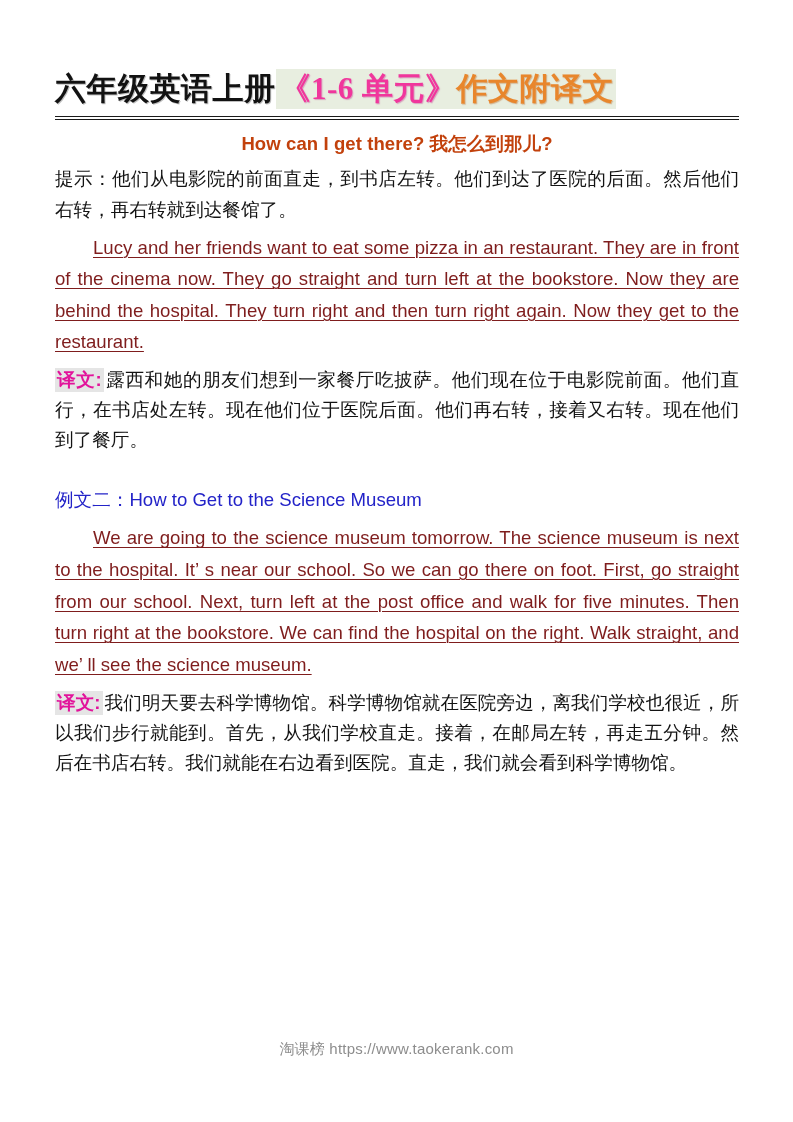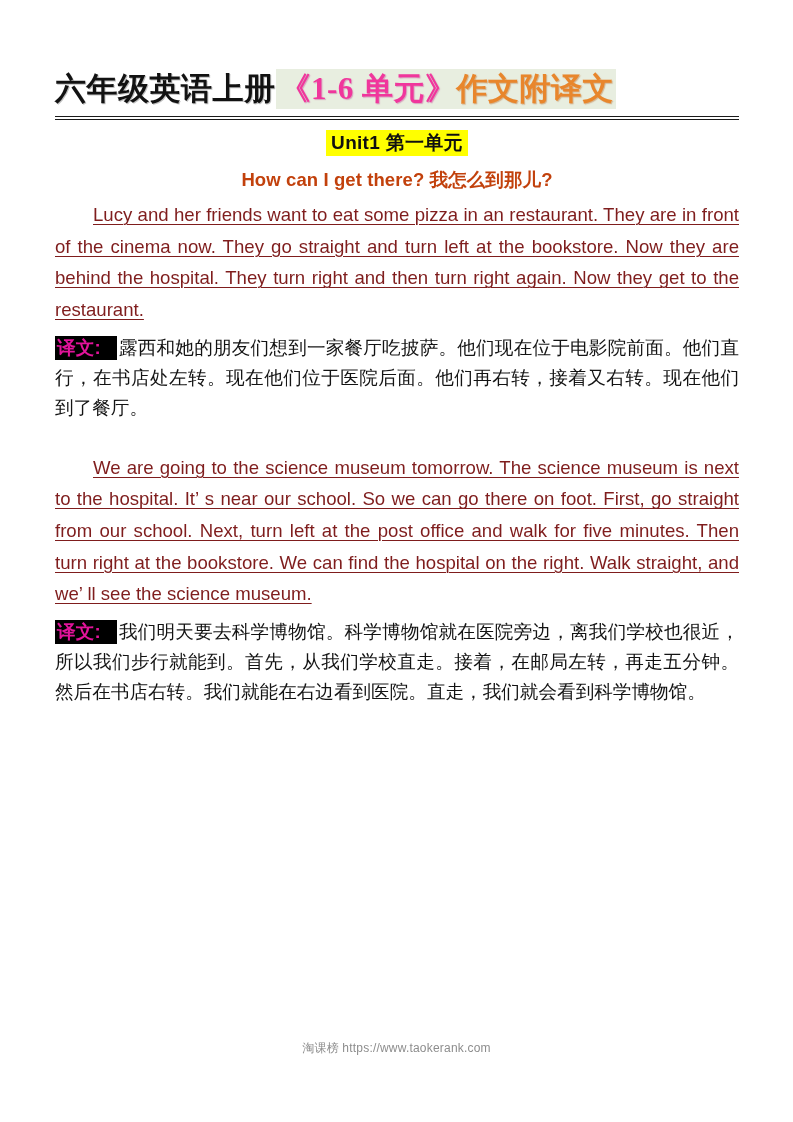--- a/index.html
+++ b/index.html
@@ -141,62 +141,63 @@
     margin: 7px 0 0 0;
     font-size: 18.6px;
     line-height: 1.62;
     color: #131313;
     text-align: justify;
     text-justify: inter-ideograph;
   }
   .trans-tag {
     color: #e2139b;
     font-weight: 700;
-    background: #000000;
-    padding: 1px 16px 2px 2px;
+    background: #e5e5e5;
+    padding: 1px 2px 2px 2px;
     margin-right: 2px;
   }
 
   .gap-lg { height: 22px; }
 
   
   .footer {
     position: absolute;
     left: 0;
     top: 1040px;
     width: 793px;
     text-align: center;
-    font-size: 12px;
+    font-size: 15px;
     color: #8d8d8d;
     letter-spacing: 0.2px;
   }
 </style>
 </head>
 <body>
 
 <div class="page">
 
   <div class="content">
 
     <div class="doc-title"><span class="title-black">六年级英语上册</span><span class="title-hl"><span class="title-pink">《1-6 单元》</span><span class="title-orange">作文附译文</span></span></div>
 
     <div class="double-rule"></div>
 
-    <div class="unit-line"><span class="unit-label">Unit1  第一单元</span></div>
 
     <div class="topic-line"><span class="topic-label">How can I get there? 我怎么到那儿?</span></div>
 
 
+    <p class="para black">提示：他们从电影院的前面直走，到书店左转。他们到达了医院的后面。然后他们右转，再右转就到达餐馆了。</p>
 
     <p class="eng"><span class="u">Lucy and her friends want to eat some pizza in an restaurant. They are in front of the cinema now. They go straight and turn left at the bookstore. Now they are behind the hospital. They turn right and then turn right again. Now they get to the restaurant. </span></p>
 
     <p class="trans"><span class="trans-tag">译文:</span><span>露西和她的朋友们想到一家餐厅吃披萨。他们现在位于电影院前面。他们直行，在书店处左转。现在他们位于医院后面。他们再右转，接着又右转。现在他们到了餐厅。</span></p>
 
     <div class="gap-lg"></div>
 
+    <p class="para blue"><span>例文二：</span><span>How to Get to the Science Museum</span></p>
 
     <p class="eng"><span class="u">We are going to the science museum tomorrow. The science museum is next to the hospital. It’ s near our school. So we can go there on foot. First, go straight from our school. Next, turn left at the post office and walk for five minutes. Then turn right at the bookstore. We can find the hospital on the right. Walk straight, and we’ ll see the science museum.</span></p>
 
     <p class="trans"><span class="trans-tag">译文:</span><span>我们明天要去科学博物馆。科学博物馆就在医院旁边，离我们学校也很近，所以我们步行就能到。首先，从我们学校直走。接着，在邮局左转，再走五分钟。然后在书店右转。我们就能在右边看到医院。直走，我们就会看到科学博物馆。</span></p>
 
   </div>
 
   <div class="footer">淘课榜 https://www.taokerank.com</div>
 
 </div>

